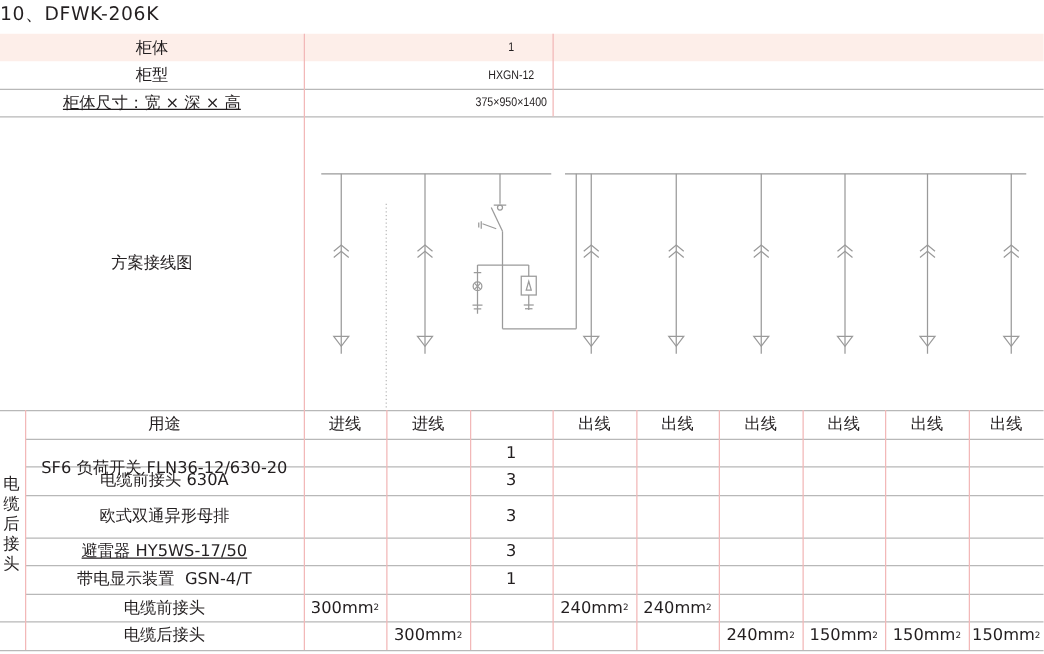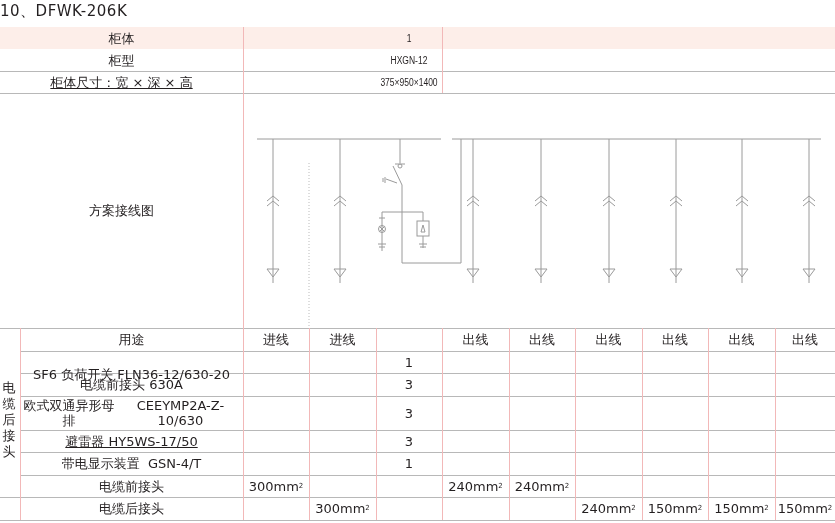--- a/index.html
+++ b/index.html
@@ -167,21 +167,20 @@
 <div class="cell" style="left:775px; top:328px; width:60px; height:23px;">出线</div>
 
 <div class="cell" style="left:20px; top:351px; width:223px; height:22px;margin-top:12px;">SF6 负荷开关 FLN36-12/630-20</div>
 <div class="cell" style="left:376px; top:351px; width:66px; height:22px;">1</div>
 
 <div class="cell" style="left:20px; top:373px; width:223px; height:23px;">电缆前接头 630A</div>
 <div class="cell" style="left:376px; top:373px; width:66px; height:23px;">3</div>
 
 <div class="cell" style="left:20px; top:396px; width:223px; height:34px; flex-direction:row;">
   <span>欧式双通异形母排</span>
-  <span>CEEYMP2A-Z-10/630</span>
 </div>
 <div class="cell" style="left:376px; top:396px; width:66px; height:34px;">3</div>
 
 <div class="cell" style="left:20px; top:430px; width:223px; height:22px;text-decoration:underline;">避雷器 HY5WS-17/50</div>
 <div class="cell" style="left:376px; top:430px; width:66px; height:22px;">3</div>
 
 <div class="cell" style="left:20px; top:452px; width:223px; height:23px; white-space:pre;">带电显示装置  GSN-4/T</div>
 <div class="cell" style="left:376px; top:452px; width:66px; height:23px;">1</div>
 
 <div class="cell" style="left:20px; top:475px; width:223px; height:22px;">电缆前接头</div>

